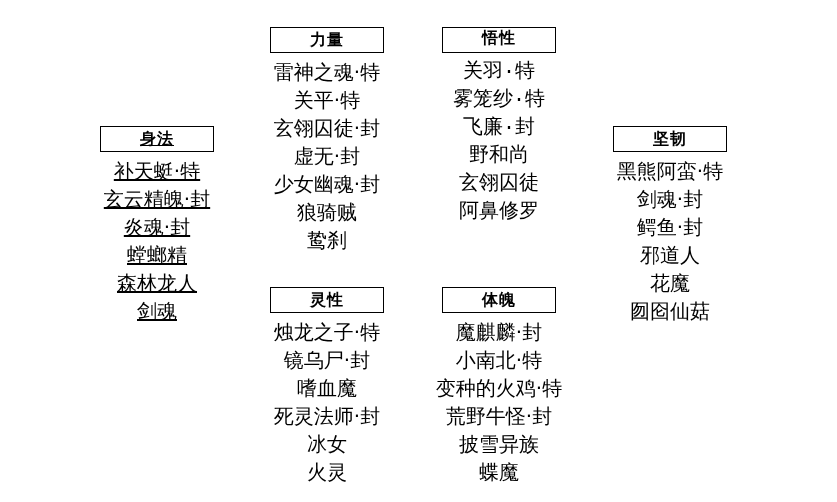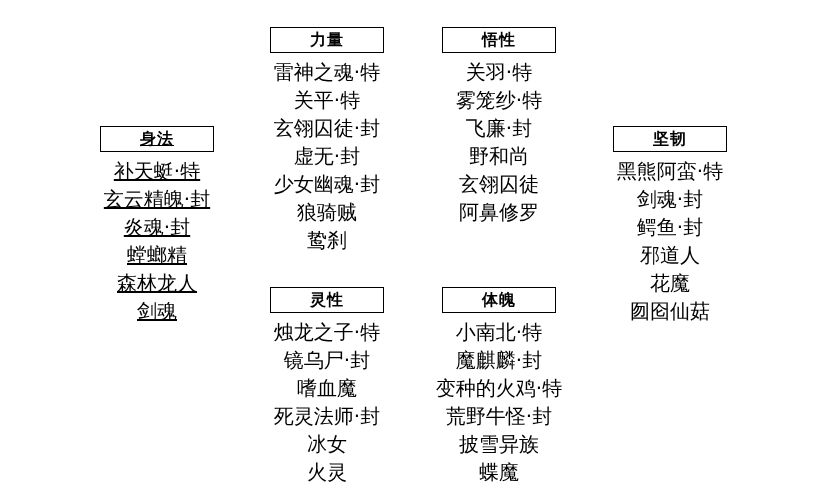--- a/index.html
+++ b/index.html
@@ -46,21 +46,21 @@
     line-height: 28px;
     height: 28px;
     white-space: nowrap;
     text-align: center;
     font-weight: normal;
   }
 
   
   .g-shenfa   { left: 77px;  top: 126px; text-decoration: underline; }
   .g-liliang  { left: 247px; top: 27px;  }
-  .g-wuxing   { left: 419px; top: 27px;  }
+  .g-wuxing   { left: 419px; top: 27px; font-family: Liberation Mono, monospace;  }
   .g-jianren  { left: 590px; top: 126px; }
   .g-lingxing { left: 247px; top: 287px; }
   .g-tipo     { left: 419px; top: 287px; }
 </style>
 </head>
 <body>
 
 <div id="diagram">
 
   <div class="group g-shenfa">
@@ -120,22 +120,22 @@
       <div class="group-item">嗜血魔</div>
       <div class="group-item">死灵法师·封</div>
       <div class="group-item">冰女</div>
       <div class="group-item">火灵</div>
     </div>
   </div>
 
   <div class="group g-tipo">
     <div class="group-header">体魄</div>
     <div class="group-items">
+      <div class="group-item">魔麒麟·封</div>
       <div class="group-item">小南北·特</div>
-      <div class="group-item">魔麒麟·封</div>
       <div class="group-item">变种的火鸡·特</div>
       <div class="group-item">荒野牛怪·封</div>
       <div class="group-item">披雪异族</div>
       <div class="group-item">蝶魔</div>
     </div>
   </div>
 
 </div>
 
 </body></html>

